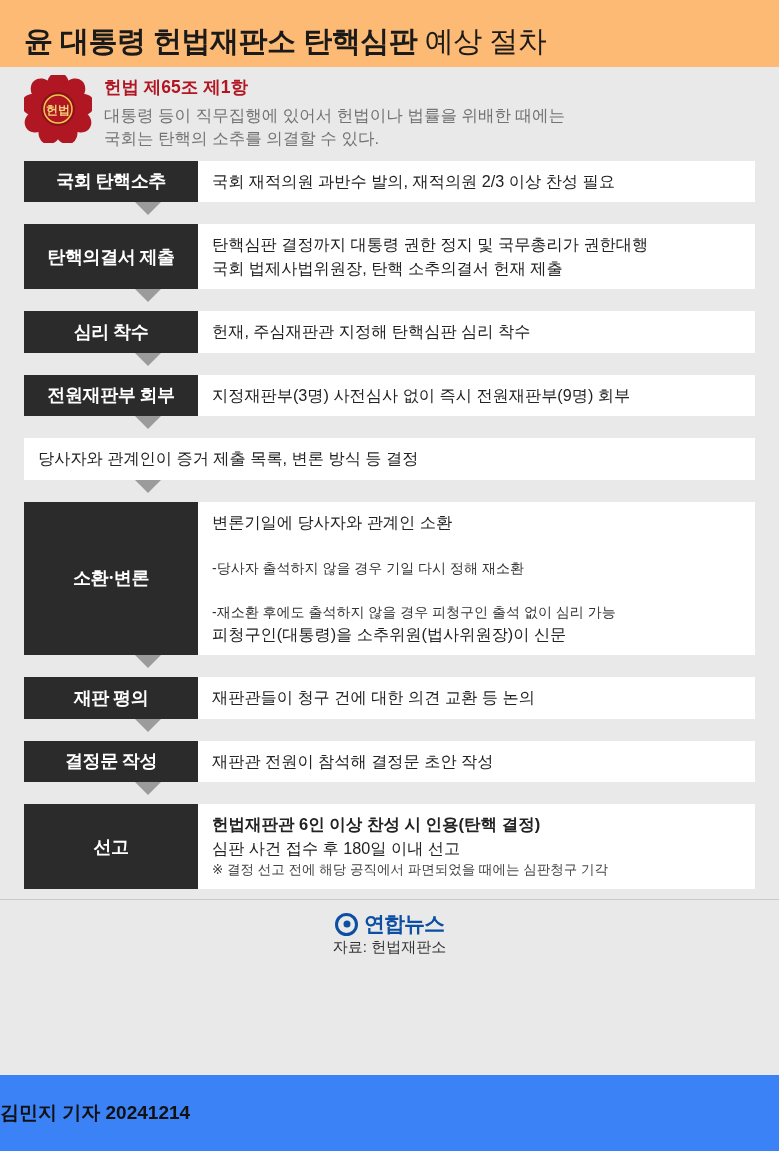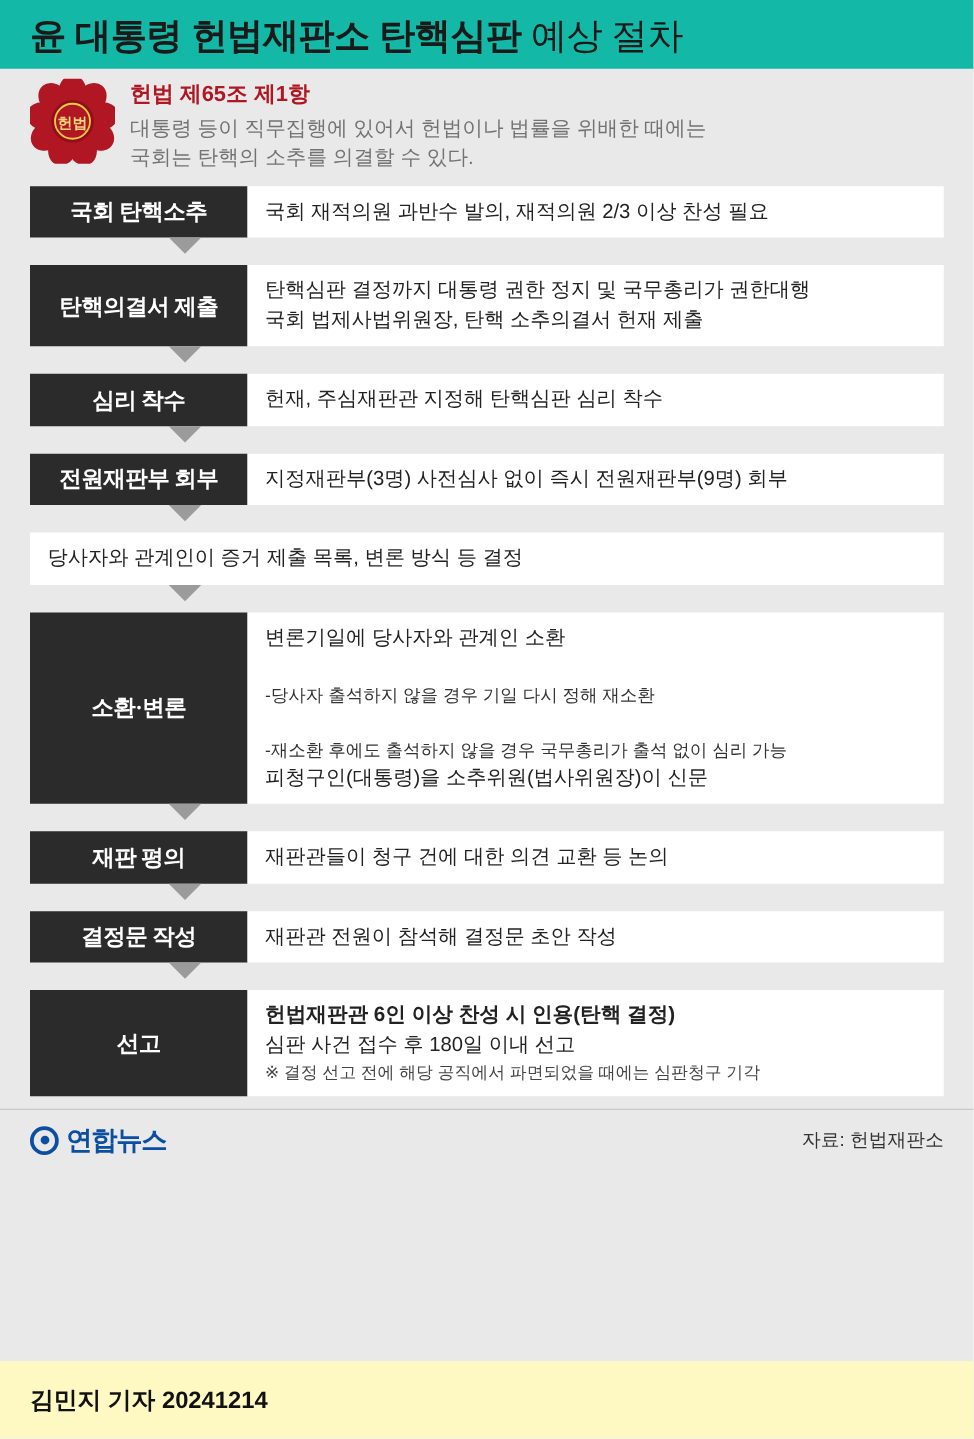--- a/index.html
+++ b/index.html
@@ -12,22 +12,22 @@
   #page {
     position: relative;
     width: 779px;
     height: 1151px;
     background: #e9e9e9;
     overflow: hidden;
   }
 
   
   .title-bar {
-    padding: 12px 24px 8px 24px;
-    background: #14b8a6;
+    padding: 24px 24px 8px 24px;
+    background: #fdba74;
   }
   .title {
     font-size: 29px;
     line-height: 1.2;
     color: #1a1a1a;
     letter-spacing: -0.5px;
     white-space: nowrap;
   }
   .title .strong { font-weight: bold; }
   .title .light  { font-weight: normal; color: #1a1a1a; }
@@ -128,20 +128,21 @@
   }
 
   
   .footer {
     margin-top: 10px;
     padding: 10px 24px 6px 24px;
     display: flex;
     align-items: center;
     justify-content: space-between;
     border-top: 1px solid #c9c9c9;
+    flex-direction: column;
   }
   .yna {
     display: flex;
     align-items: center;
     gap: 6px;
   }
   .yna-mark {
     width: 23px; height: 23px;
     border-radius: 50%;
     border: 3.5px solid #0b4ea2;
@@ -162,25 +163,24 @@
     color: #0b4ea2;
     letter-spacing: -1px;
   }
   .source {
     font-size: 15px;
     color: #333;
   }
   .byline-band {
     position: absolute;
     left: 0; right: 0; bottom: 0;
-    height: 62px;
-    background: #fef9c3;
+    height: 76px;
+    background: #3b82f6;
     display: flex;
     align-items: center;
-    padding-left: 24px;
   }
   .byline-band .txt {
     font-size: 19px;
     font-weight: bold;
     color: #111;
   }
 </style>
 </head>
 <body>
 
@@ -254,21 +254,21 @@
         <div class="desc">
           <div class="line">당사자와 관계인이 증거 제출 목록, 변론 방식 등 결정</div>
         </div>
       </div>
       <div class="arrow"></div>
       <div class="row">
         <div class="label">소환·변론</div>
         <div class="desc">
           <div class="line">변론기일에 당사자와 관계인 소환</div>
           <div class="line sub">-당사자 출석하지 않을 경우 기일 다시 정해 재소환</div>
-          <div class="line sub">-재소환 후에도 출석하지 않을 경우 국무총리가 출석 없이 심리 가능</div>
+          <div class="line sub">-재소환 후에도 출석하지 않을 경우 피청구인 출석 없이 심리 가능</div>
           <div class="line">피청구인(대통령)을 소추위원(법사위원장)이 신문</div>
         </div>
       </div>
       <div class="arrow"></div>
       <div class="row">
         <div class="label">재판 평의</div>
         <div class="desc">
           <div class="line">재판관들이 청구 건에 대한 의견 교환 등 논의</div>
         </div>
       </div>

